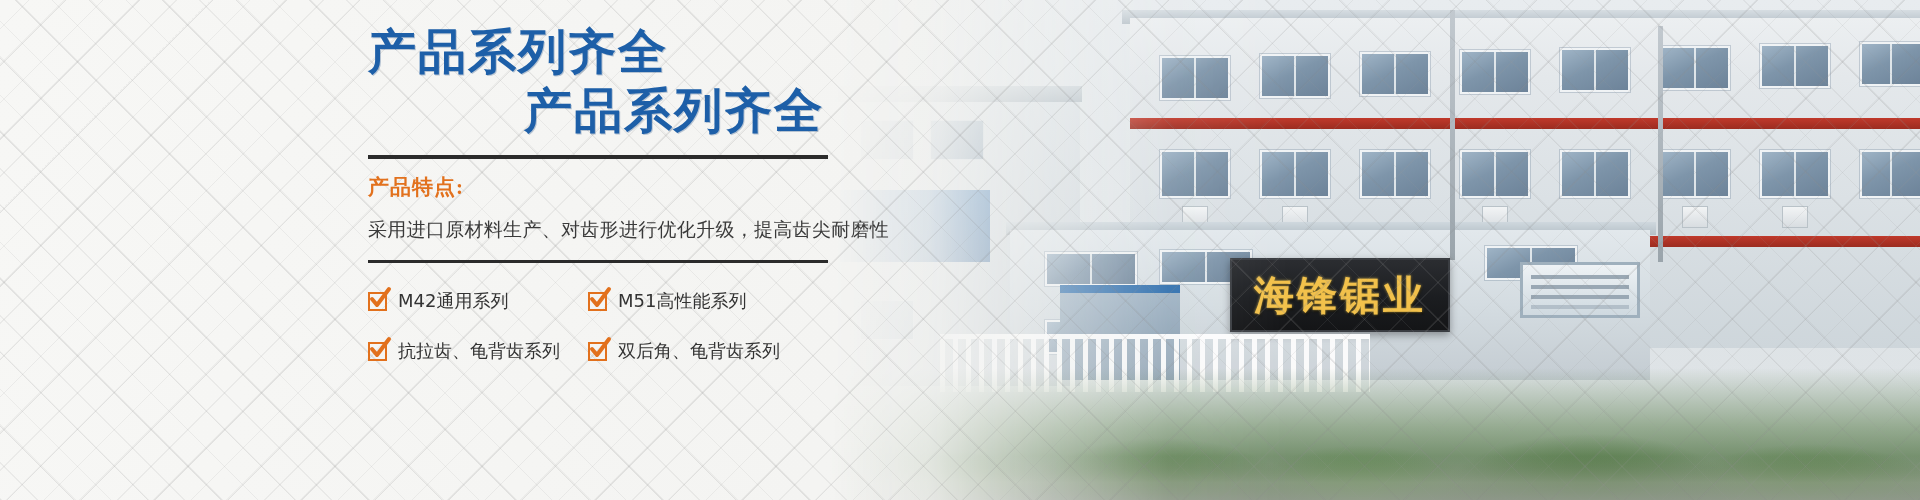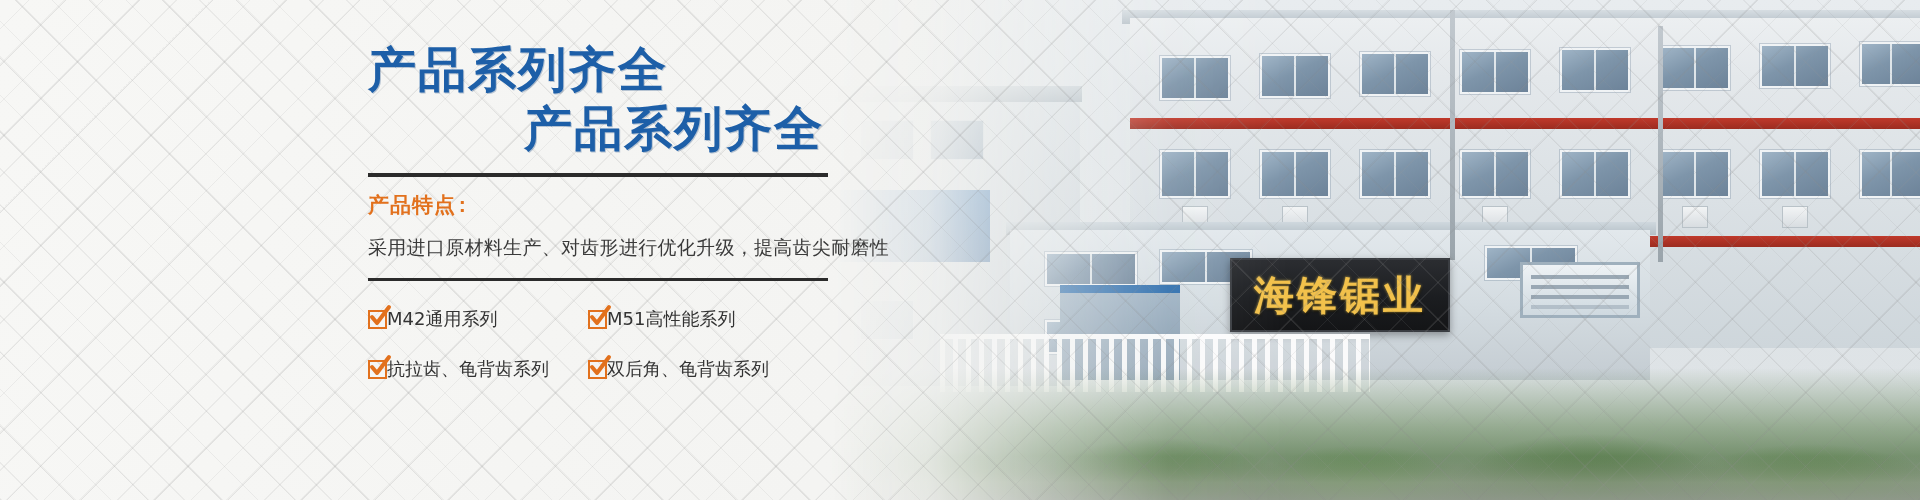--- a/index.html
+++ b/index.html
@@ -168,21 +168,21 @@
     background:linear-gradient(180deg,#c2c9cf,#9aa4ab);
   }
 
   
   .content {
     position:absolute;
     left:368px; top:0;
     width:460px; height:500px;
   }
 
-  .headline { padding-top:40px; }
+  .headline { padding-top:22px; }
   .headline-line {
     color:#1d5fa8;
     font-weight:700;
     font-size:48px;
     line-height:1.22;
     letter-spacing:2px;
     white-space:nowrap;
     font-family:"DejaVu Sans","Liberation Sans",sans-serif;
     text-shadow:1px 1px 0 rgba(20,70,125,.28);
   }
@@ -194,21 +194,21 @@
     margin:16px 0 0 0;
     width:100%;
   }
 
   .feat-title {
     color:#e2711d;
     font-size:21px;
     font-weight:700;
     letter-spacing:1px;
     margin-top:14px;
-    font-family:Liberation Mono, monospace;
+    font-family:Liberation Serif, serif;
   }
 
   .feat-desc {
     color:#3a3a3a;
     font-size:19px;
     letter-spacing:.3px;
     margin-top:16px;
     white-space:nowrap;
     font-family:"DejaVu Sans","Liberation Sans",sans-serif;
   }
@@ -222,20 +222,21 @@
 
   .list {
     margin-top:26px;
     display:grid;
     grid-template-columns:220px 220px;
     row-gap:26px;
   }
   .list-item {
     display:flex;
     align-items:center;
+    gap:11px;
     font-size:18px;
     color:#333333;
     white-space:nowrap;
     font-family:"DejaVu Sans","Liberation Sans",sans-serif;
   }
   .checkbox {
     position:relative;
     width:19px; height:19px;
     border:2px solid #e2711d;
     flex:0 0 19px;

